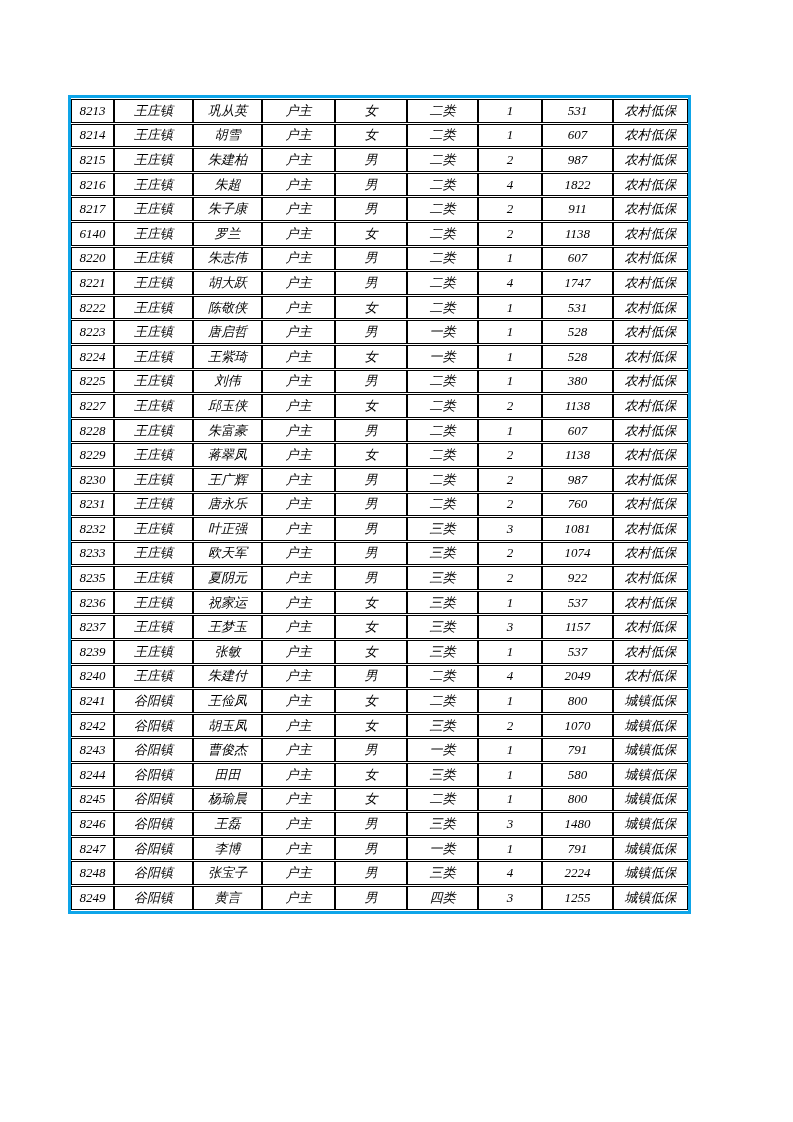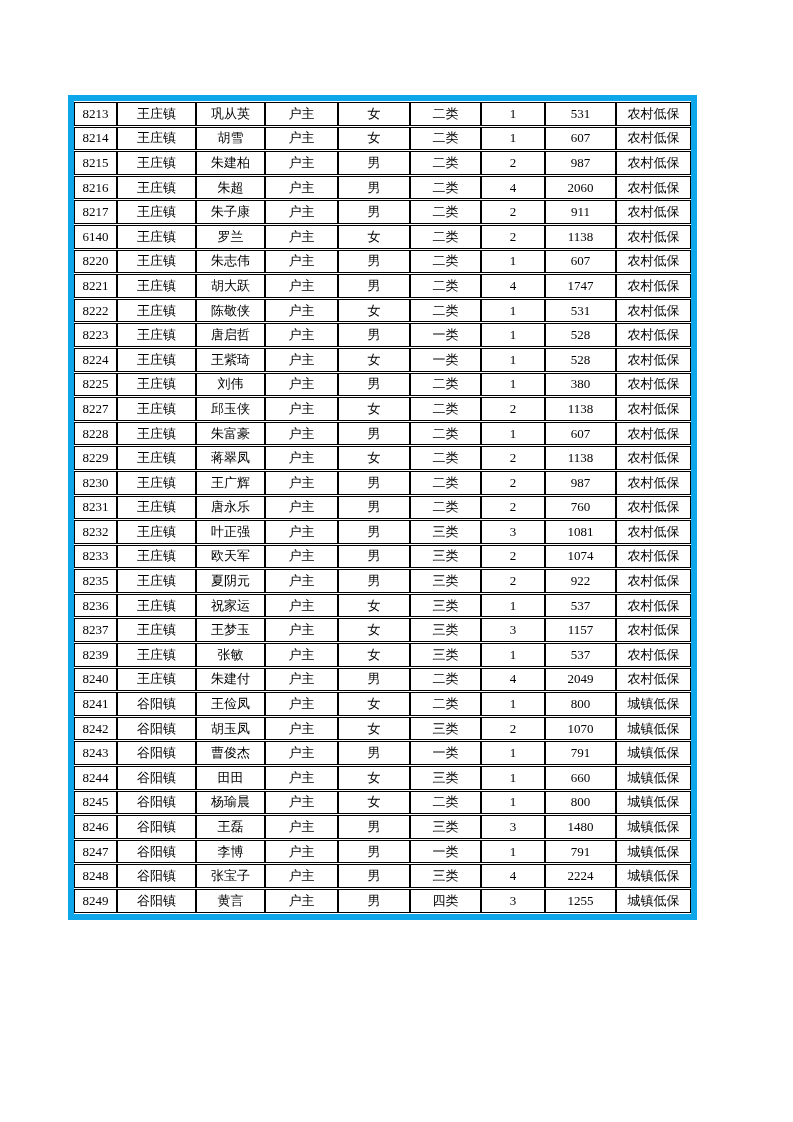--- a/index.html
+++ b/index.html
@@ -14,21 +14,22 @@
     overflow: hidden;
   }
   table.roster {
     position: absolute;
     left: 68px;
     top: 95px;
     width: 617px;
     table-layout: fixed;
     border-collapse: separate;
     border-spacing: 0 1px;
-    border: 6px solid #0ea5e9;
+    border: 3px solid #0ea5e9;
+    font-style: italic;
   }
   table.roster td {
     border: 1px solid #000000;
     box-sizing: border-box;
     height: 23.6px;
     text-align: center;
     vertical-align: middle;
     font-size: 13px;
     color: #000000;
     white-space: nowrap;
@@ -97,21 +98,21 @@
           <td>农村低保</td>
         </tr>
         <tr>
           <td>8216</td>
           <td>王庄镇</td>
           <td>朱超</td>
           <td>户主</td>
           <td>男</td>
           <td>二类</td>
           <td>4</td>
-          <td>2060</td>
+          <td>1822</td>
           <td>农村低保</td>
         </tr>
         <tr>
           <td>8217</td>
           <td>王庄镇</td>
           <td>朱子康</td>
           <td>户主</td>
           <td>男</td>
           <td>二类</td>
           <td>2</td>
@@ -361,21 +362,21 @@
           <td>城镇低保</td>
         </tr>
         <tr>
           <td>8244</td>
           <td>谷阳镇</td>
           <td>田田</td>
           <td>户主</td>
           <td>女</td>
           <td>三类</td>
           <td>1</td>
-          <td>660</td>
+          <td>580</td>
           <td>城镇低保</td>
         </tr>
         <tr>
           <td>8245</td>
           <td>谷阳镇</td>
           <td>杨瑜晨</td>
           <td>户主</td>
           <td>女</td>
           <td>二类</td>
           <td>1</td>

